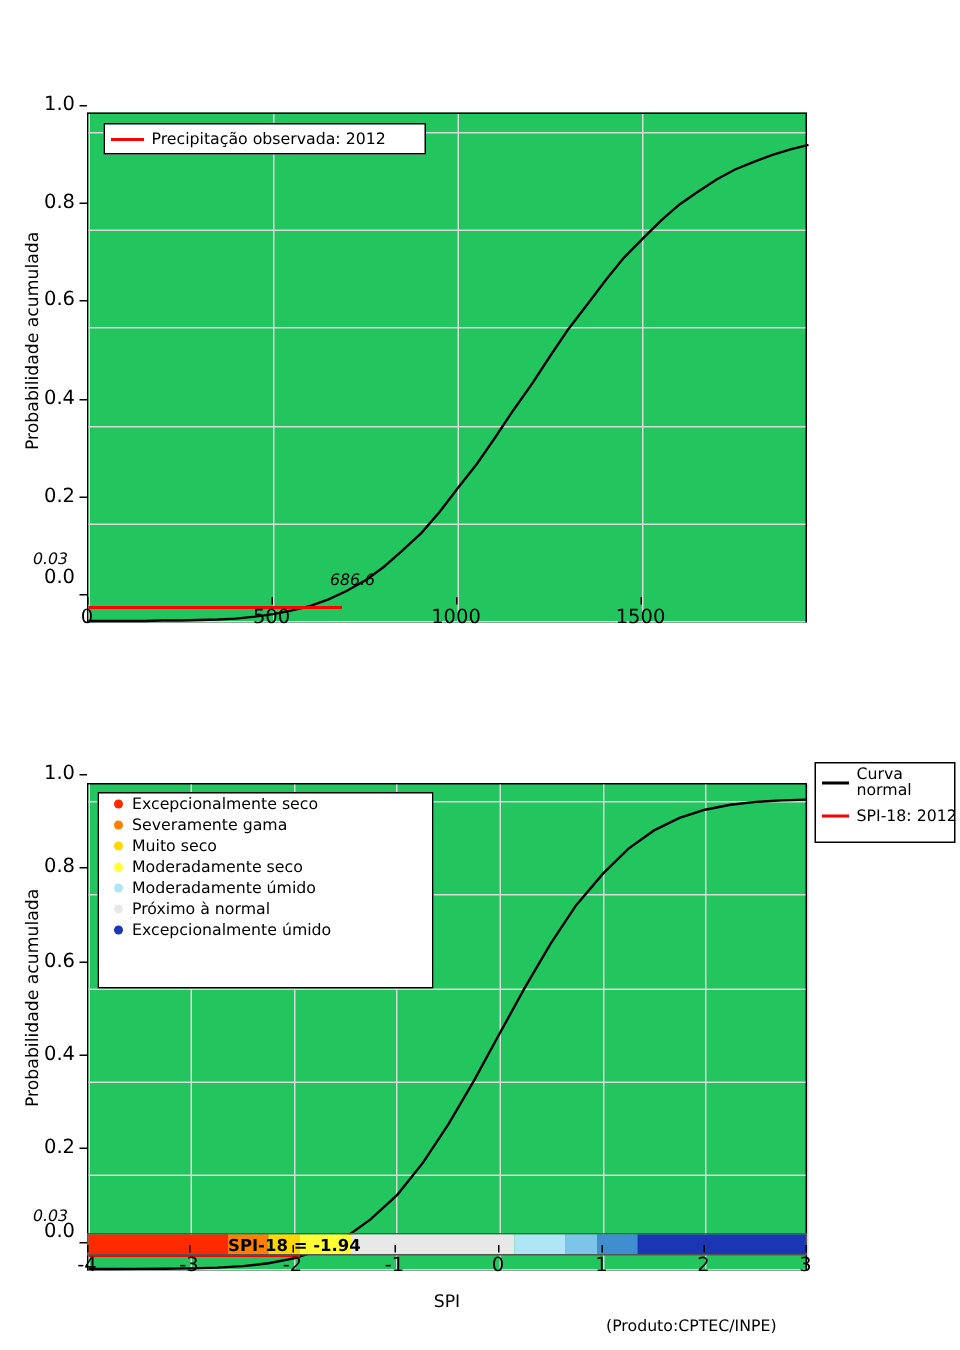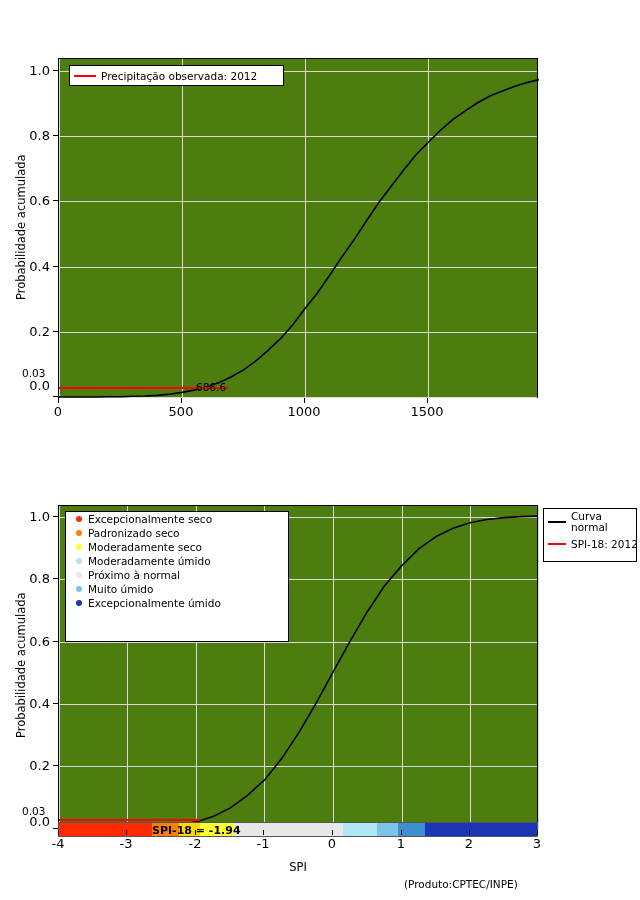--- a/index.html
+++ b/index.html
@@ -2,21 +2,21 @@
 <html><head>
 <meta charset="utf-8">
 <style>
   html,body{margin:0;padding:0;background:#ffffff;}
   body{width:640px;height:900px;font-family:"DejaVu Sans",sans-serif;color:#000;}
   .page{position:relative;width:640px;height:900px;overflow:hidden;}
 
   .title{position:absolute;text-align:center;width:100%;font-size:12.5px;font-weight:bold;line-height:15px;}
 
   
-  .frame{position:absolute;border:1px solid #000;background:#4d7c0f;box-sizing:border-box;}
+  .frame{position:absolute;border:1px solid #000;background:#22c55e;box-sizing:border-box;margin-top:17px;}
   .grid-line{position:absolute;background:#d9d9d9;}
   .gl-h{height:1px;left:0;right:0;}
   .gl-v{width:1px;top:0;bottom:0;}
 
   .tick{position:absolute;background:#000;}
   .tick-x{width:1px;height:5px;}
   .tick-y{height:1px;width:5px;}
 
   .tlabel{position:absolute;font-size:13px;color:#000;}
   .tlabel-x{transform:translateX(-50%);}
@@ -28,21 +28,21 @@
   .curve{position:absolute;left:0;top:0;overflow:visible;}
 
   
   .legend{position:absolute;background:#fff;border:1px solid #000;box-sizing:border-box;}
   .legend-row{display:flex;align-items:center;height:14px;padding:0 4px;}
   .legend-swatch-line{width:22px;height:0;border-top:2px solid #000;margin-right:5px;flex:0 0 22px;}
   .legend-text{font-size:10.5px;white-space:nowrap;}
   .legend-dot{width:6px;height:6px;border-radius:50%;margin-right:6px;margin-left:6px;flex:0 0 6px;}
 
   .redline{position:absolute;background:#ff0000;height:1.5px;}
-  .redlabel{position:absolute;font-size:10.5px;color:#000;}
+  .redlabel{position:absolute;font-size:10.5px;color:#000;font-style:italic;}
 
   .spi-bar{position:absolute;display:flex;height:15px;border:1px solid #555;box-sizing:border-box;}
   .spi-seg{height:100%;}
   .spi-text{position:absolute;font-size:11px;font-weight:bold;color:#000;}
 
   .footnote{position:absolute;font-size:10.5px;}
 </style>
 </head>
 <body>
 
@@ -95,21 +95,21 @@
   <div class="tick tick-y" style="left:53px;top:396px;"></div>
 
   <div class="tlabel tlabel-y" style="left:22px;top:70px;width:28px;">1.0</div>
   <div class="tlabel tlabel-y" style="left:22px;top:135px;width:28px;">0.8</div>
   <div class="tlabel tlabel-y" style="left:22px;top:200px;width:28px;">0.6</div>
   <div class="tlabel tlabel-y" style="left:22px;top:266px;width:28px;">0.4</div>
   <div class="tlabel tlabel-y" style="left:22px;top:331px;width:28px;">0.2</div>
   <div class="tlabel tlabel-y" style="left:22px;top:385px;width:28px;">0.0</div>
 
   <div class="redlabel" style="left:22px;top:367px;">0.03</div>
-  <div class="redlabel" style="left:196px;top:381px;">686.6</div>
+  <div class="redlabel" style="left:220px;top:381px;">686.6</div>
 
   <div class="ylab" style="left:14px;top:300px;">Probabilidade acumulada</div>
 
 
   <div class="frame" style="left:58px;top:505px;width:480px;height:325px;">
     <div class="grid-line gl-h" style="top:11px;"></div>
     <div class="grid-line gl-h" style="top:73px;"></div>
     <div class="grid-line gl-h" style="top:136px;"></div>
     <div class="grid-line gl-h" style="top:198px;"></div>
     <div class="grid-line gl-h" style="top:260px;"></div>
@@ -130,37 +130,37 @@
 
     <div class="redline" style="left:0px;top:313px;width:141px;"></div>
 
     <div class="legend" style="left:6px;top:5px;width:224px;height:131px;">
       <div class="legend-row">
         <span class="legend-dot" style="background:#ff2a00;"></span>
         <span class="legend-text">Excepcionalmente seco</span>
       </div>
       <div class="legend-row">
         <span class="legend-dot" style="background:#ff8000;"></span>
-        <span class="legend-text">Padronizado seco</span>
+        <span class="legend-text">Severamente gama</span>
+      </div>
+      <div class="legend-row">
+        <span class="legend-dot" style="background:#ffd700;"></span>
+        <span class="legend-text">Muito seco</span>
       </div>
       <div class="legend-row">
         <span class="legend-dot" style="background:#ffff33;"></span>
         <span class="legend-text">Moderadamente seco</span>
       </div>
       <div class="legend-row">
         <span class="legend-dot" style="background:#aee6f5;"></span>
         <span class="legend-text">Moderadamente úmido</span>
       </div>
       <div class="legend-row">
         <span class="legend-dot" style="background:#e8e8e8;"></span>
         <span class="legend-text">Próximo à normal</span>
-      </div>
-      <div class="legend-row">
-        <span class="legend-dot" style="background:#7cc4e8;"></span>
-        <span class="legend-text">Muito úmido</span>
       </div>
       <div class="legend-row">
         <span class="legend-dot" style="background:#1b36b5;"></span>
         <span class="legend-text">Excepcionalmente úmido</span>
       </div>
     </div>
   </div>
 
   <div class="legend" style="left:543px;top:508px;width:94px;height:54px;">
     <div class="legend-row" style="height:26px;align-items:center;">

